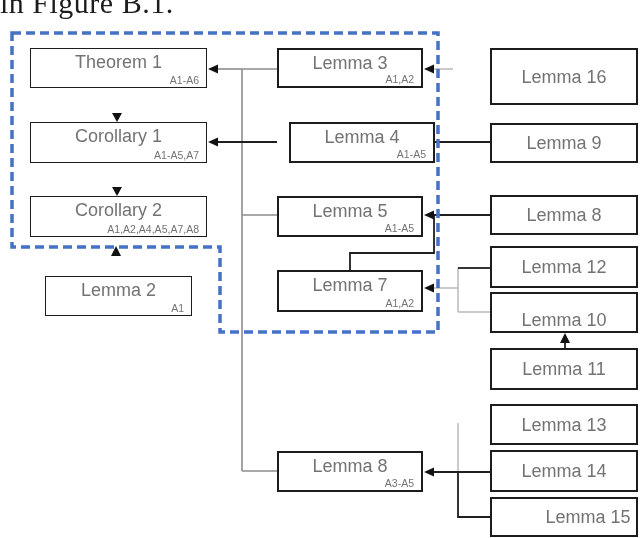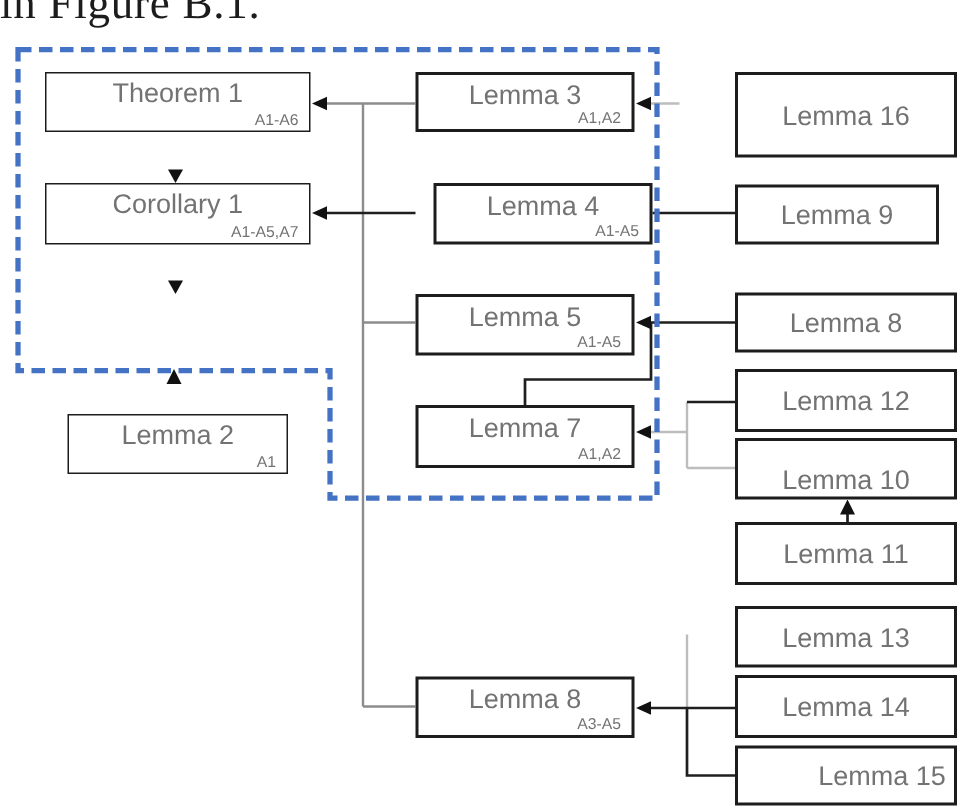--- a/index.html
+++ b/index.html
@@ -86,20 +86,24 @@
   </svg>
 
   <div class="box left-col" style="left:30px;top:48px;width:177px;height:40px;">
     <div class="label">Theorem 1</div>
     <div class="assump">A1-A6</div>
   </div>
   <div class="box left-col" style="left:30px;top:122px;width:177px;height:41px;">
     <div class="label">Corollary 1</div>
     <div class="assump">A1-A5,A7</div>
   </div>
+  <div class="box left-col" style="left:30px;top:196px;width:177px;height:41px;">
+    <div class="label">Corollary 2</div>
+    <div class="assump">A1,A2,A4,A5,A7,A8</div>
+  </div>
   <div class="box left-col" style="left:45px;top:276px;width:147px;height:40px;">
     <div class="label">Lemma 2</div>
     <div class="assump">A1</div>
   </div>
 
   <div class="box mid-col" style="left:277px;top:48px;width:146px;height:40px;">
     <div class="label">Lemma 3</div>
     <div class="assump">A1,A2</div>
   </div>
   <div class="box mid-col" style="left:289px;top:122px;width:146px;height:41px;">
@@ -115,21 +119,21 @@
     <div class="assump">A1,A2</div>
   </div>
   <div class="box mid-col" style="left:277px;top:451px;width:146px;height:41px;">
     <div class="label">Lemma 8</div>
     <div class="assump">A3-A5</div>
   </div>
 
   <div class="box right-col" style="left:490px;top:48px;width:148px;height:57px;">
     <div class="label">Lemma 16</div>
   </div>
-  <div class="box right-col" style="left:490px;top:123px;width:136px;height:40px;">
+  <div class="box right-col" style="left:490px;top:123px;width:148px;height:40px;">
     <div class="label">Lemma 9</div>
   </div>
   <div class="box right-col" style="left:490px;top:195px;width:148px;height:40px;">
     <div class="label">Lemma 8</div>
   </div>
   <div class="box right-col" style="left:490px;top:246px;width:148px;height:42px;">
     <div class="label">Lemma 12</div>
   </div>
   <div class="box right-col" style="left:490px;top:292px;width:148px;height:41px;align-items:flex-end;">
     <div class="label">Lemma 10</div>

